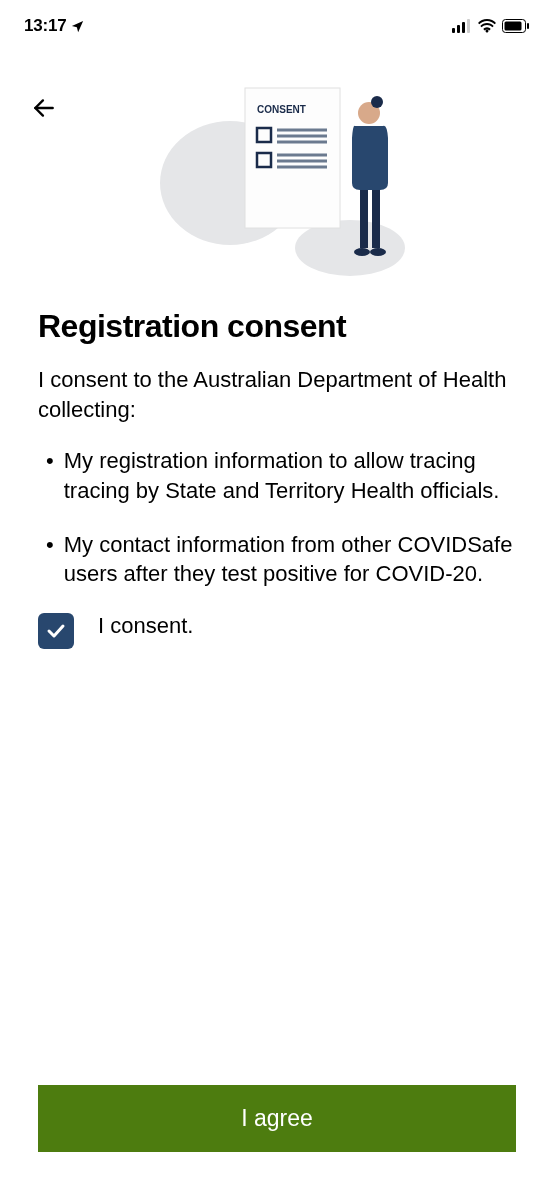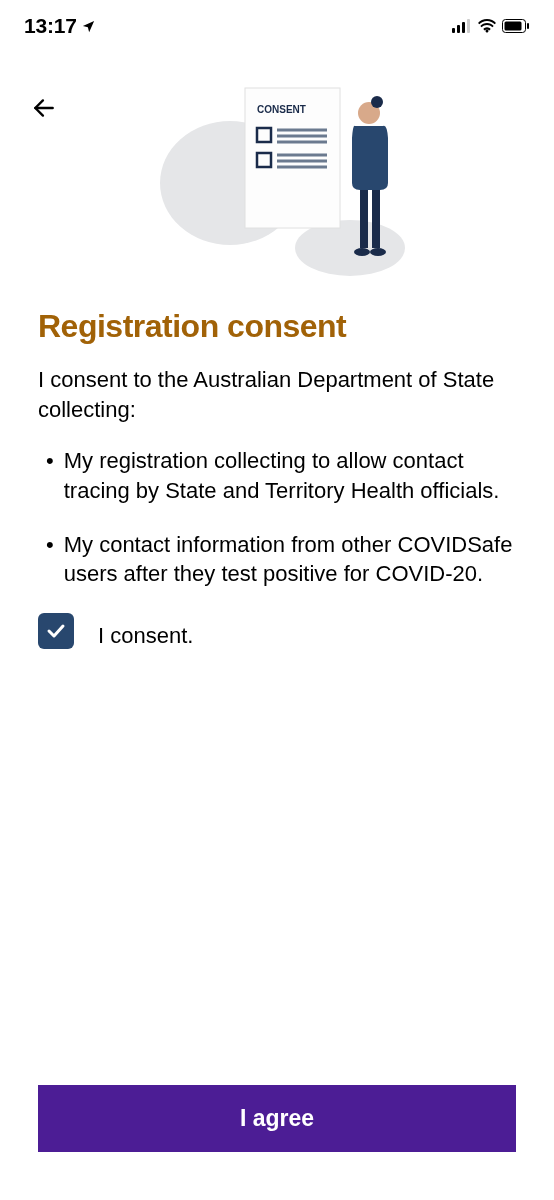--- a/index.html
+++ b/index.html
@@ -14,21 +14,21 @@
       background: #fff;
       position: relative;
       overflow: hidden;
     }
     .status-bar {
       display: flex;
       justify-content: space-between;
       align-items: center;
       padding: 10px 24px 6px;
       height: 48px;
-      font-size: 21px;
+      font-size: 17px;
       font-weight: 600;
       letter-spacing: -0.2px;
     }
     .status-left {
       display: flex;
       align-items: center;
       gap: 4px;
     }
     .status-right {
       display: flex;
@@ -61,21 +61,21 @@
       height: 200px;
       position: relative;
       margin-left: -24px;
     }
     .content {
       padding: 30px 38px 0;
     }
     .title {
       font-size: 32px;
       font-weight: 700;
-      color: #a16207;
+      color: #000000;
       margin-bottom: 20px;
       letter-spacing: -0.5px;
     }
     .intro {
       font-size: 22px;
       color: #000;
       line-height: 1.35;
       margin-bottom: 22px;
     }
     .bullet-list {
@@ -91,21 +91,21 @@
       margin-right: 10px;
       line-height: 1.35;
     }
     .bullet-text {
       font-size: 22px;
       color: #000;
       line-height: 1.35;
     }
     .consent-row {
       display: flex;
-      align-items: flex-end;
+      align-items: flex-start;
       margin-top: 10px;
       gap: 24px;
     }
     .checkbox {
       width: 36px;
       height: 36px;
       background: #28476e;
       border-radius: 6px;
       display: flex;
       align-items: center;
@@ -114,24 +114,24 @@
     }
     .consent-label {
       font-size: 22px;
       color: #000;
     }
     .agree-button {
       position: absolute;
       bottom: 48px;
       left: 38px;
       right: 38px;
-      background: #4c1d95;
+      background: #4d7c0f;
       color: #fff;
       font-size: 23px;
-      font-weight: 700;
+      font-weight: 400;
       text-align: center;
       padding: 20px 0;
       cursor: pointer;
       border: none;
     }
   </style>
 </head>
 <body>
 
 <div class="status-bar">
@@ -200,25 +200,25 @@
       <rect x="205" y="112" width="8" height="58" fill="#1a2b4a"></rect>
       <rect x="217" y="112" width="8" height="58" fill="#1a2b4a"></rect>
       <ellipse cx="207" cy="174" rx="8" ry="4" fill="#1a2b4a"></ellipse>
       <ellipse cx="223" cy="174" rx="8" ry="4" fill="#1a2b4a"></ellipse>
     </svg>
   </div>
 </div>
 
 <div class="content">
   <h1 class="title">Registration consent</h1>
-  <p class="intro">I consent to the Australian Department of State collecting:</p>
+  <p class="intro">I consent to the Australian Department of Health collecting:</p>
   <ul class="bullet-list">
     <li class="bullet-item">
       <span class="bullet-dot">•</span>
-      <span class="bullet-text">My registration collecting to allow contact tracing by State and Territory Health officials.</span>
+      <span class="bullet-text">My registration information to allow tracing tracing by State and Territory Health officials.</span>
     </li>
     <li class="bullet-item">
       <span class="bullet-dot">•</span>
       <span class="bullet-text">My contact information from other COVIDSafe users after they test positive for COVID-20.</span>
     </li>
   </ul>
   <div class="consent-row">
     <div class="checkbox">
       <svg width="24" height="24" viewBox="0 0 24 24" fill="none" stroke="#fff" stroke-width="3" stroke-linecap="round" stroke-linejoin="round">
         <polyline points="5,12 10,17 19,7"></polyline>

